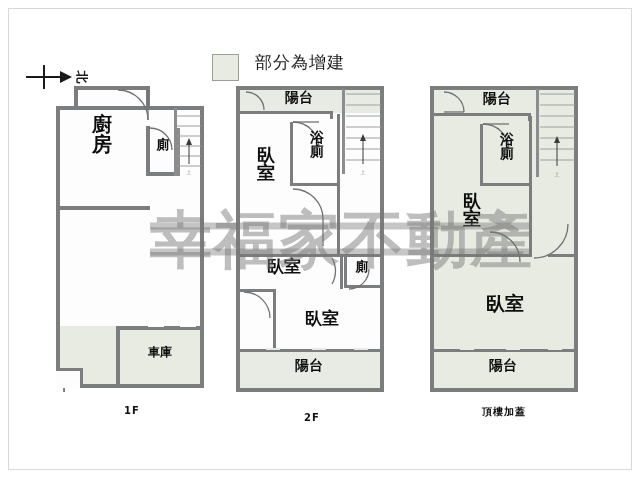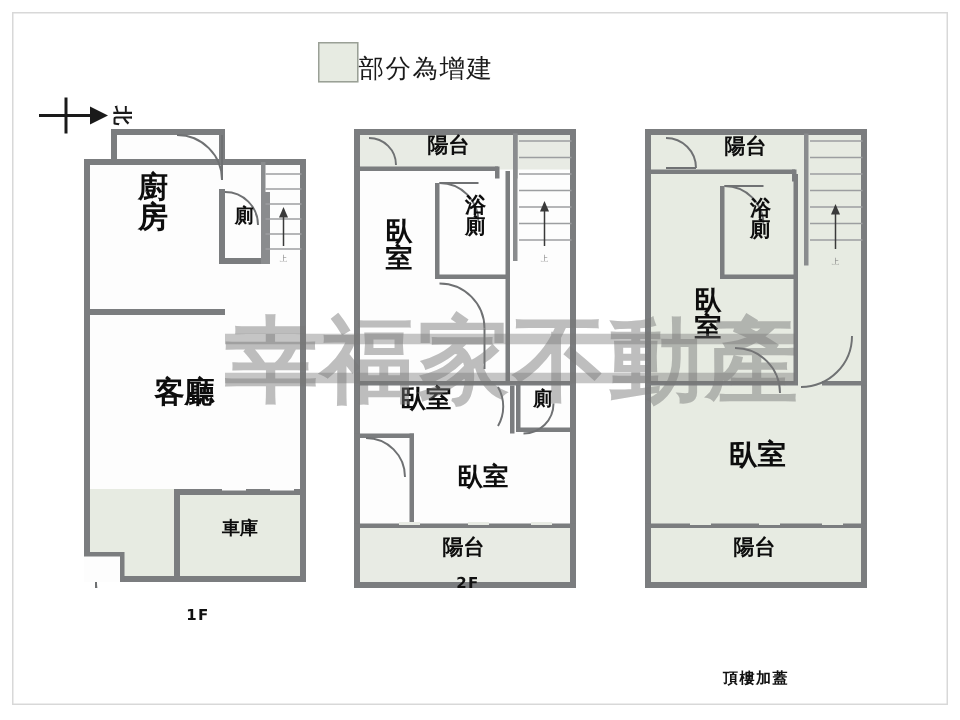--- a/index.html
+++ b/index.html
@@ -14,21 +14,21 @@
 
   
   .outer-frame{
     position:absolute;left:8px;top:8px;width:624px;height:462px;
     border:1px solid #d8d8d8;
     box-sizing:border-box;
     background:#fff;
   }
 
   
-  .legend{position:absolute;left:212px;top:28px;display:flex;align-items:flex-end;gap:0;}
+  .legend{position:absolute;left:212px;top:54px;display:flex;align-items:flex-start;gap:16px;}
   .legend-swatch{width:27px;height:27px;background:#e7ebe2;border:1px solid #9aa096;box-sizing:border-box;}
   .legend-text{font-size:17px;color:#1a1a1a;letter-spacing:1px;line-height:1;}
 
   
   .compass{position:absolute;left:26px;top:60px;width:62px;height:34px;}
 
   
   .plan{position:absolute;}
   .rlabel{
     position:absolute;color:#0d0d0d;line-height:1.02;text-align:center;
@@ -123,21 +123,20 @@
 
       <path d="M 62 4 A 30 30 0 0 1 92 34" fill="none" stroke="#6f7173" stroke-width="1.3"></path>
       <line x1="92" y1="34" x2="92" y2="4" stroke="#6f7173" stroke-width="1.3"></line>
 
       <path d="M 94 42 A 22 22 0 0 1 116 64" fill="none" stroke="#6f7173" stroke-width="1.3"></path>
     </svg>
 
     <div class="rlabel" style="left:8px;top:28px;width:76px;font-size:20px;">廚
 房</div>
     <div class="rlabel" style="left:92px;top:52px;width:30px;font-size:13px;">廁</div>
-    <div class="rlabel" style="left:12px;top:165px;width:110px;font-size:20px;">客廳</div>
     <div class="rlabel" style="left:62px;top:260px;width:84px;font-size:12px;">車庫</div>
   </div>
   <div class="floor-label" style="left:100px;top:405px;width:64px;">1F</div>
 
   <div class="plan" style="left:236px;top:86px;width:148px;height:306px;">
     <svg width="148" height="306" viewBox="0 0 148 306">
 
       <rect x="3" y="3" width="142" height="299" fill="#fdfdfd"></rect>
 
       <rect x="3" y="3" width="142" height="24" fill="#e8ebe4"></rect>
@@ -200,21 +199,21 @@
     <div class="rlabel" style="left:30px;top:4px;width:66px;font-size:14px;">陽台</div>
     <div class="rlabel" style="left:60px;top:44px;width:42px;font-size:14px;">浴
 廁</div>
     <div class="rlabel" style="left:10px;top:60px;width:40px;font-size:18px;">臥
 室</div>
     <div class="rlabel" style="left:12px;top:172px;width:72px;font-size:17px;">臥室</div>
     <div class="rlabel" style="left:112px;top:174px;width:28px;font-size:13px;">廁</div>
     <div class="rlabel" style="left:50px;top:224px;width:72px;font-size:17px;">臥室</div>
     <div class="rlabel" style="left:40px;top:272px;width:66px;font-size:14px;">陽台</div>
   </div>
-  <div class="floor-label" style="left:280px;top:384px;width:64px;">2F</div>
+  <div class="floor-label" style="left:280px;top:412px;width:64px;">2F</div>
 
   <div class="plan" style="left:430px;top:86px;width:148px;height:306px;">
     <svg width="148" height="306" viewBox="0 0 148 306">
 
       <rect x="3" y="3" width="142" height="299" fill="#e7ebe2"></rect>
 
       <rect x="0" y="0" width="148" height="4" fill="#7b7d7f"></rect>
       <rect x="0" y="0" width="4" height="306" fill="#7b7d7f"></rect>
       <rect x="144" y="0" width="4" height="306" fill="#7b7d7f"></rect>
       <rect x="0" y="302" width="148" height="4" fill="#7b7d7f"></rect>
@@ -260,21 +259,21 @@
     </svg>
 
     <div class="rlabel" style="left:34px;top:5px;width:66px;font-size:14px;">陽台</div>
     <div class="rlabel" style="left:56px;top:46px;width:42px;font-size:14px;">浴
 廁</div>
     <div class="rlabel" style="left:22px;top:106px;width:40px;font-size:18px;">臥
 室</div>
     <div class="rlabel" style="left:32px;top:208px;width:86px;font-size:19px;">臥室</div>
     <div class="rlabel" style="left:40px;top:272px;width:66px;font-size:14px;">陽台</div>
   </div>
-  <div class="floor-label" style="left:458px;top:405px;width:92px;margin-top:40px;">頂樓加蓋</div>
+  <div class="floor-label" style="left:458px;top:405px;width:92px;">頂樓加蓋</div>
 
   <div class="watermark">幸福家不動產</div>
   <svg class="wm-bars" width="380" height="68" viewBox="0 0 380 68">
     <g stroke="rgba(120,120,120,0.42)" stroke-width="7">
       <line x1="0" y1="20" x2="380" y2="20"></line>
       <line x1="0" y1="46" x2="380" y2="46"></line>
     </g>
   </svg>
 
 </div>

